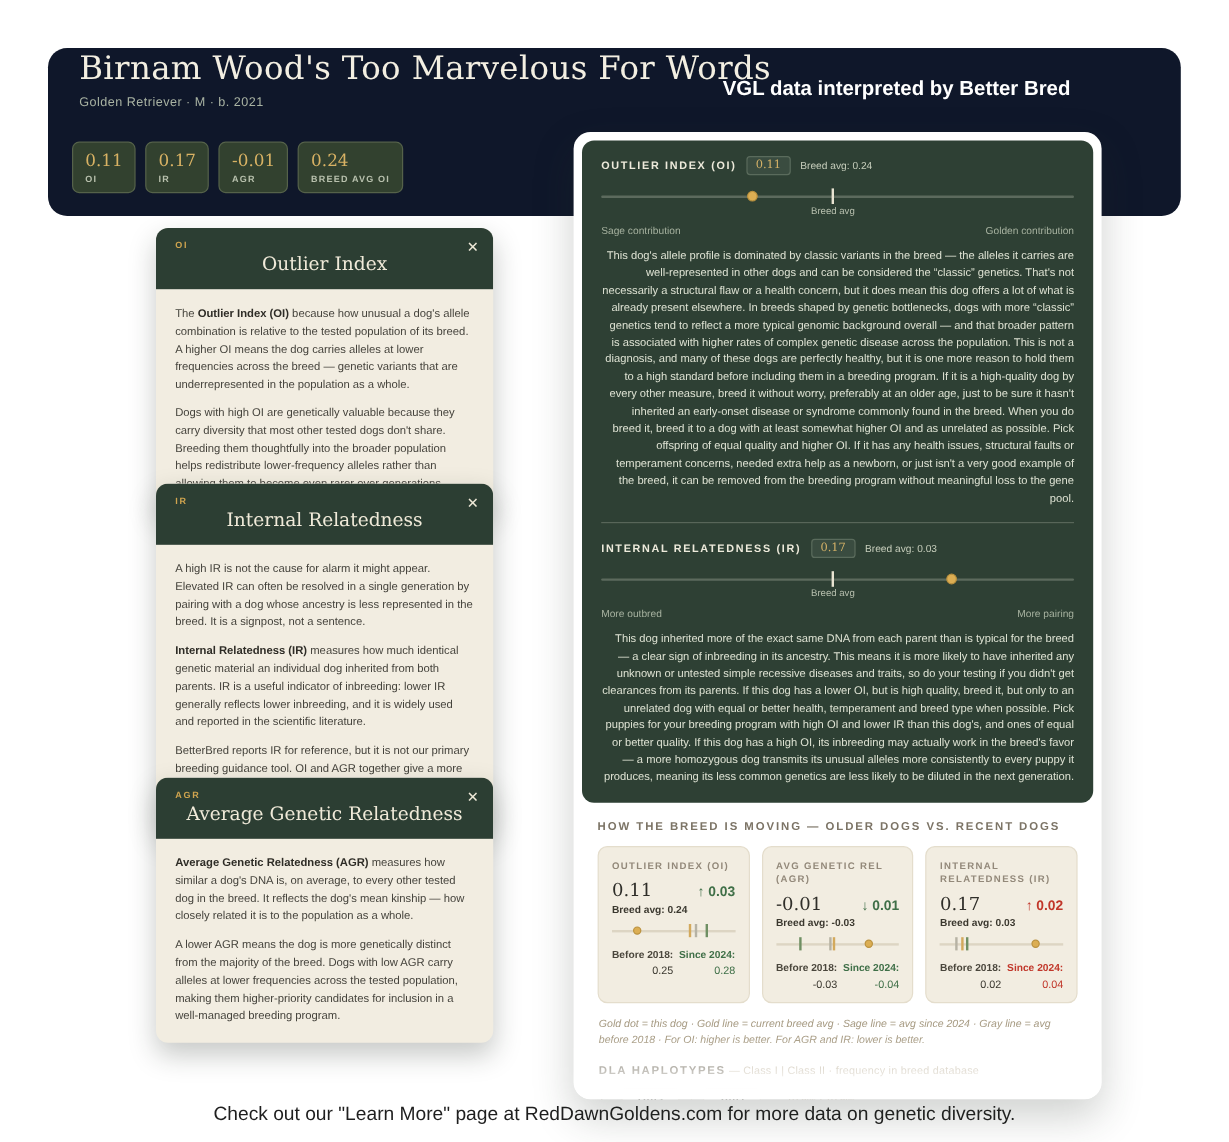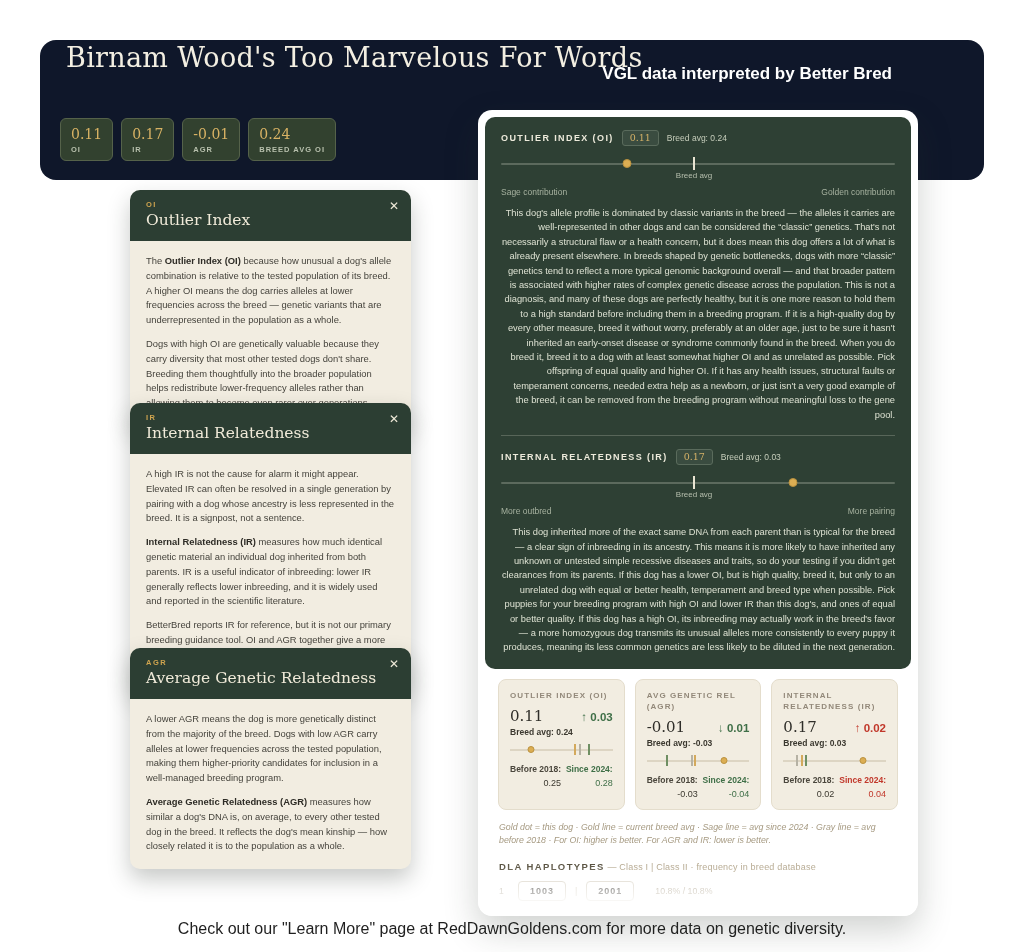--- a/index.html
+++ b/index.html
@@ -16,21 +16,21 @@
   .chip { background:#32412f; border:1px solid #55624a; border-radius:6px;
     min-width:45px; padding:7px 10px 6px; }
   .chip-value { font-family:"DejaVu Serif", serif; font-size:14px; color:#d8b264; }
   .chip-label { margin-top:3px; font-size:7.5px; font-weight:bold; letter-spacing:1px; color:#b8c0ad; }
 
   
   .card { position:absolute; left:130px; width:281px; border-radius:10px;
     background:#f2ede1; box-shadow:0 10px 22px rgba(30,40,30,.25); overflow:hidden; }
   .card-head { position:relative; background:#2c3e33; padding:10px 16px 12px; }
   .card-tag { font-size:7.5px; font-weight:bold; letter-spacing:1.5px; color:#cfa44f; }
-  .card-title { margin-top:2px; font-family:"DejaVu Serif", serif; font-size:15.5px; color:#f0ead9; }
+  .card-title { margin-top:2px; font-family:"DejaVu Serif", serif; font-size:15.5px; color:#f0ead9;text-align:center; }
   .card-close { position:absolute; right:12px; top:10px; color:#f0ead9; font-size:12px;
     line-height:12px; cursor:pointer; }
   .card-body { padding:13px 16px 15px; }
   .card-body p { font-size:9.4px; line-height:14.8px; color:#45433c; margin-top:9px; }
   .card-body p:first-child { margin-top:0; }
   .card-body b { color:#2e2c26; }
 
   
   .panel { position:absolute; left:478px; top:110px; width:440px; height:806px;
     background:#ffffff; border-radius:14px; z-index:2; overflow:hidden;
@@ -99,20 +99,21 @@
 
   
   .footer { position:absolute; left:0; top:920px; width:1024px; text-align:center;
     font-size:16px; color:#1f1f1f; }
 </style>
 </head>
 <body>
 
 <div class="header">
   <div class="dog-name">Birnam Wood's Too Marvelous For Words</div>
+  <div class="dog-meta">Golden Retriever · M · b. 2021</div>
   <div class="brand">VGL data interpreted by Better Bred</div>
   <div class="chips">
     <div class="chip">
       <div class="chip-value">0.11</div>
       <div class="chip-label">OI</div>
     </div>
     <div class="chip">
       <div class="chip-value">0.17</div>
       <div class="chip-label">IR</div>
     </div>
@@ -152,22 +153,22 @@
   </div>
 </div>
 
 <div class="card" style="top:648px;">
   <div class="card-head">
     <div class="card-tag">AGR</div>
     <div class="card-title">Average Genetic Relatedness</div>
     <div class="card-close">✕</div>
   </div>
   <div class="card-body">
+    <p><span></span><b>Average Genetic Relatedness (AGR)</b><span> measures how similar a dog's DNA is, on average, to every other tested dog in the breed. It reflects the dog's mean kinship — how closely related it is to the population as a whole.</span></p>
     <p>A lower AGR means the dog is more genetically distinct from the majority of the breed. Dogs with low AGR carry alleles at lower frequencies across the tested population, making them higher-priority candidates for inclusion in a well-managed breeding program.</p>
-    <p><span></span><b>Average Genetic Relatedness (AGR)</b><span> measures how similar a dog's DNA is, on average, to every other tested dog in the breed. It reflects the dog's mean kinship — how closely related it is to the population as a whole.</span></p>
   </div>
 </div>
 
 <div class="panel">
 
   <div class="darkcard">
 
     <div>
       <div class="sec-headrow">
         <span class="sec-title">OUTLIER INDEX (OI)</span>
@@ -202,20 +203,21 @@
         <div class="tick-label" style="left:49%;">Breed avg</div>
       </div>
       <div class="range-labels">
         <span>More outbred</span>
         <span>More pairing</span>
       </div>
       <div class="sec-body">This dog inherited more of the exact same DNA from each parent than is typical for the breed — a clear sign of inbreeding in its ancestry. This means it is more likely to have inherited any unknown or untested simple recessive diseases and traits, so do your testing if you didn't get clearances from its parents. If this dog has a lower OI, but is high quality, breed it, but only to an unrelated dog with equal or better health, temperament and breed type when possible. Pick puppies for your breeding program with high OI and lower IR than this dog's, and ones of equal or better quality. If this dog has a high OI, its inbreeding may actually work in the breed's favor — a more homozygous dog transmits its unusual alleles more consistently to every puppy it produces, meaning its less common genetics are less likely to be diluted in the next generation.</div>
     </div>
   </div>
 
+  <div class="trends-head">HOW THE BREED IS MOVING — OLDER DOGS VS. RECENT DOGS</div>
 
   <div class="trend-row">
 
     <div class="trend-card">
       <div class="t-title">OUTLIER INDEX (OI)</div>
       <div class="t-valrow">
         <span class="t-value">0.11</span>
         <span class="t-delta green">↑ 0.03</span>
       </div>
       <div class="t-avg">Breed avg: 0.24</div>

